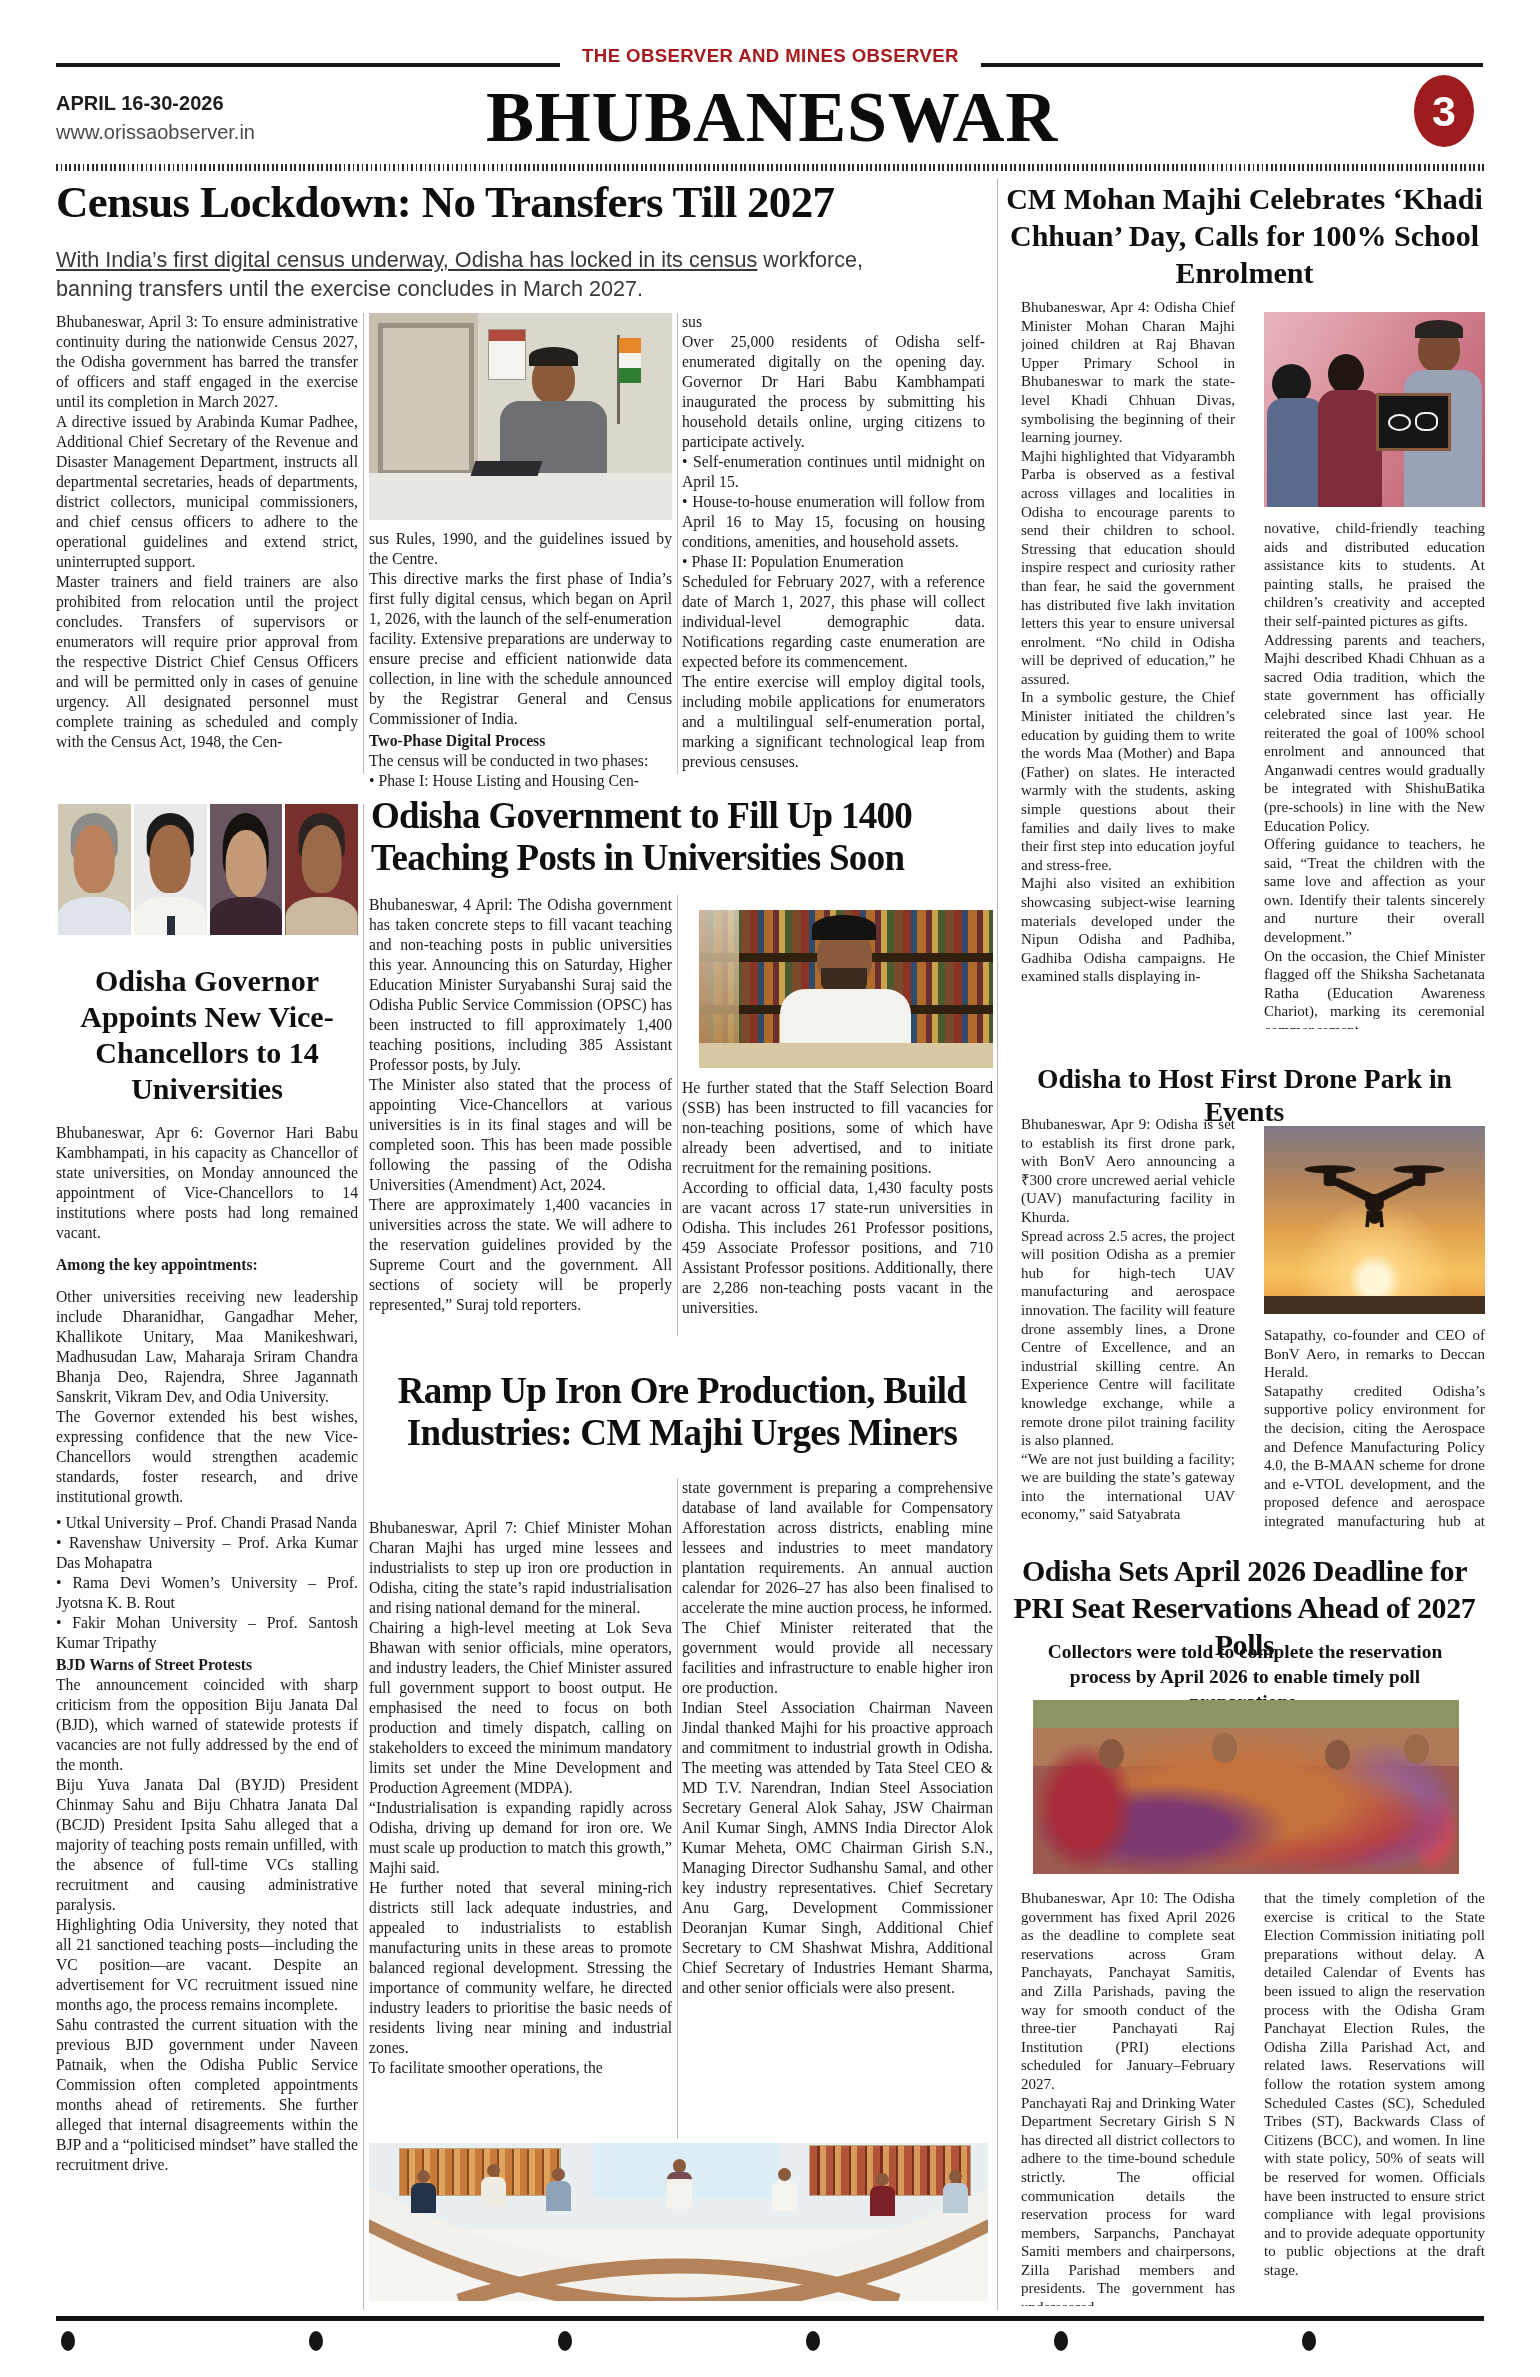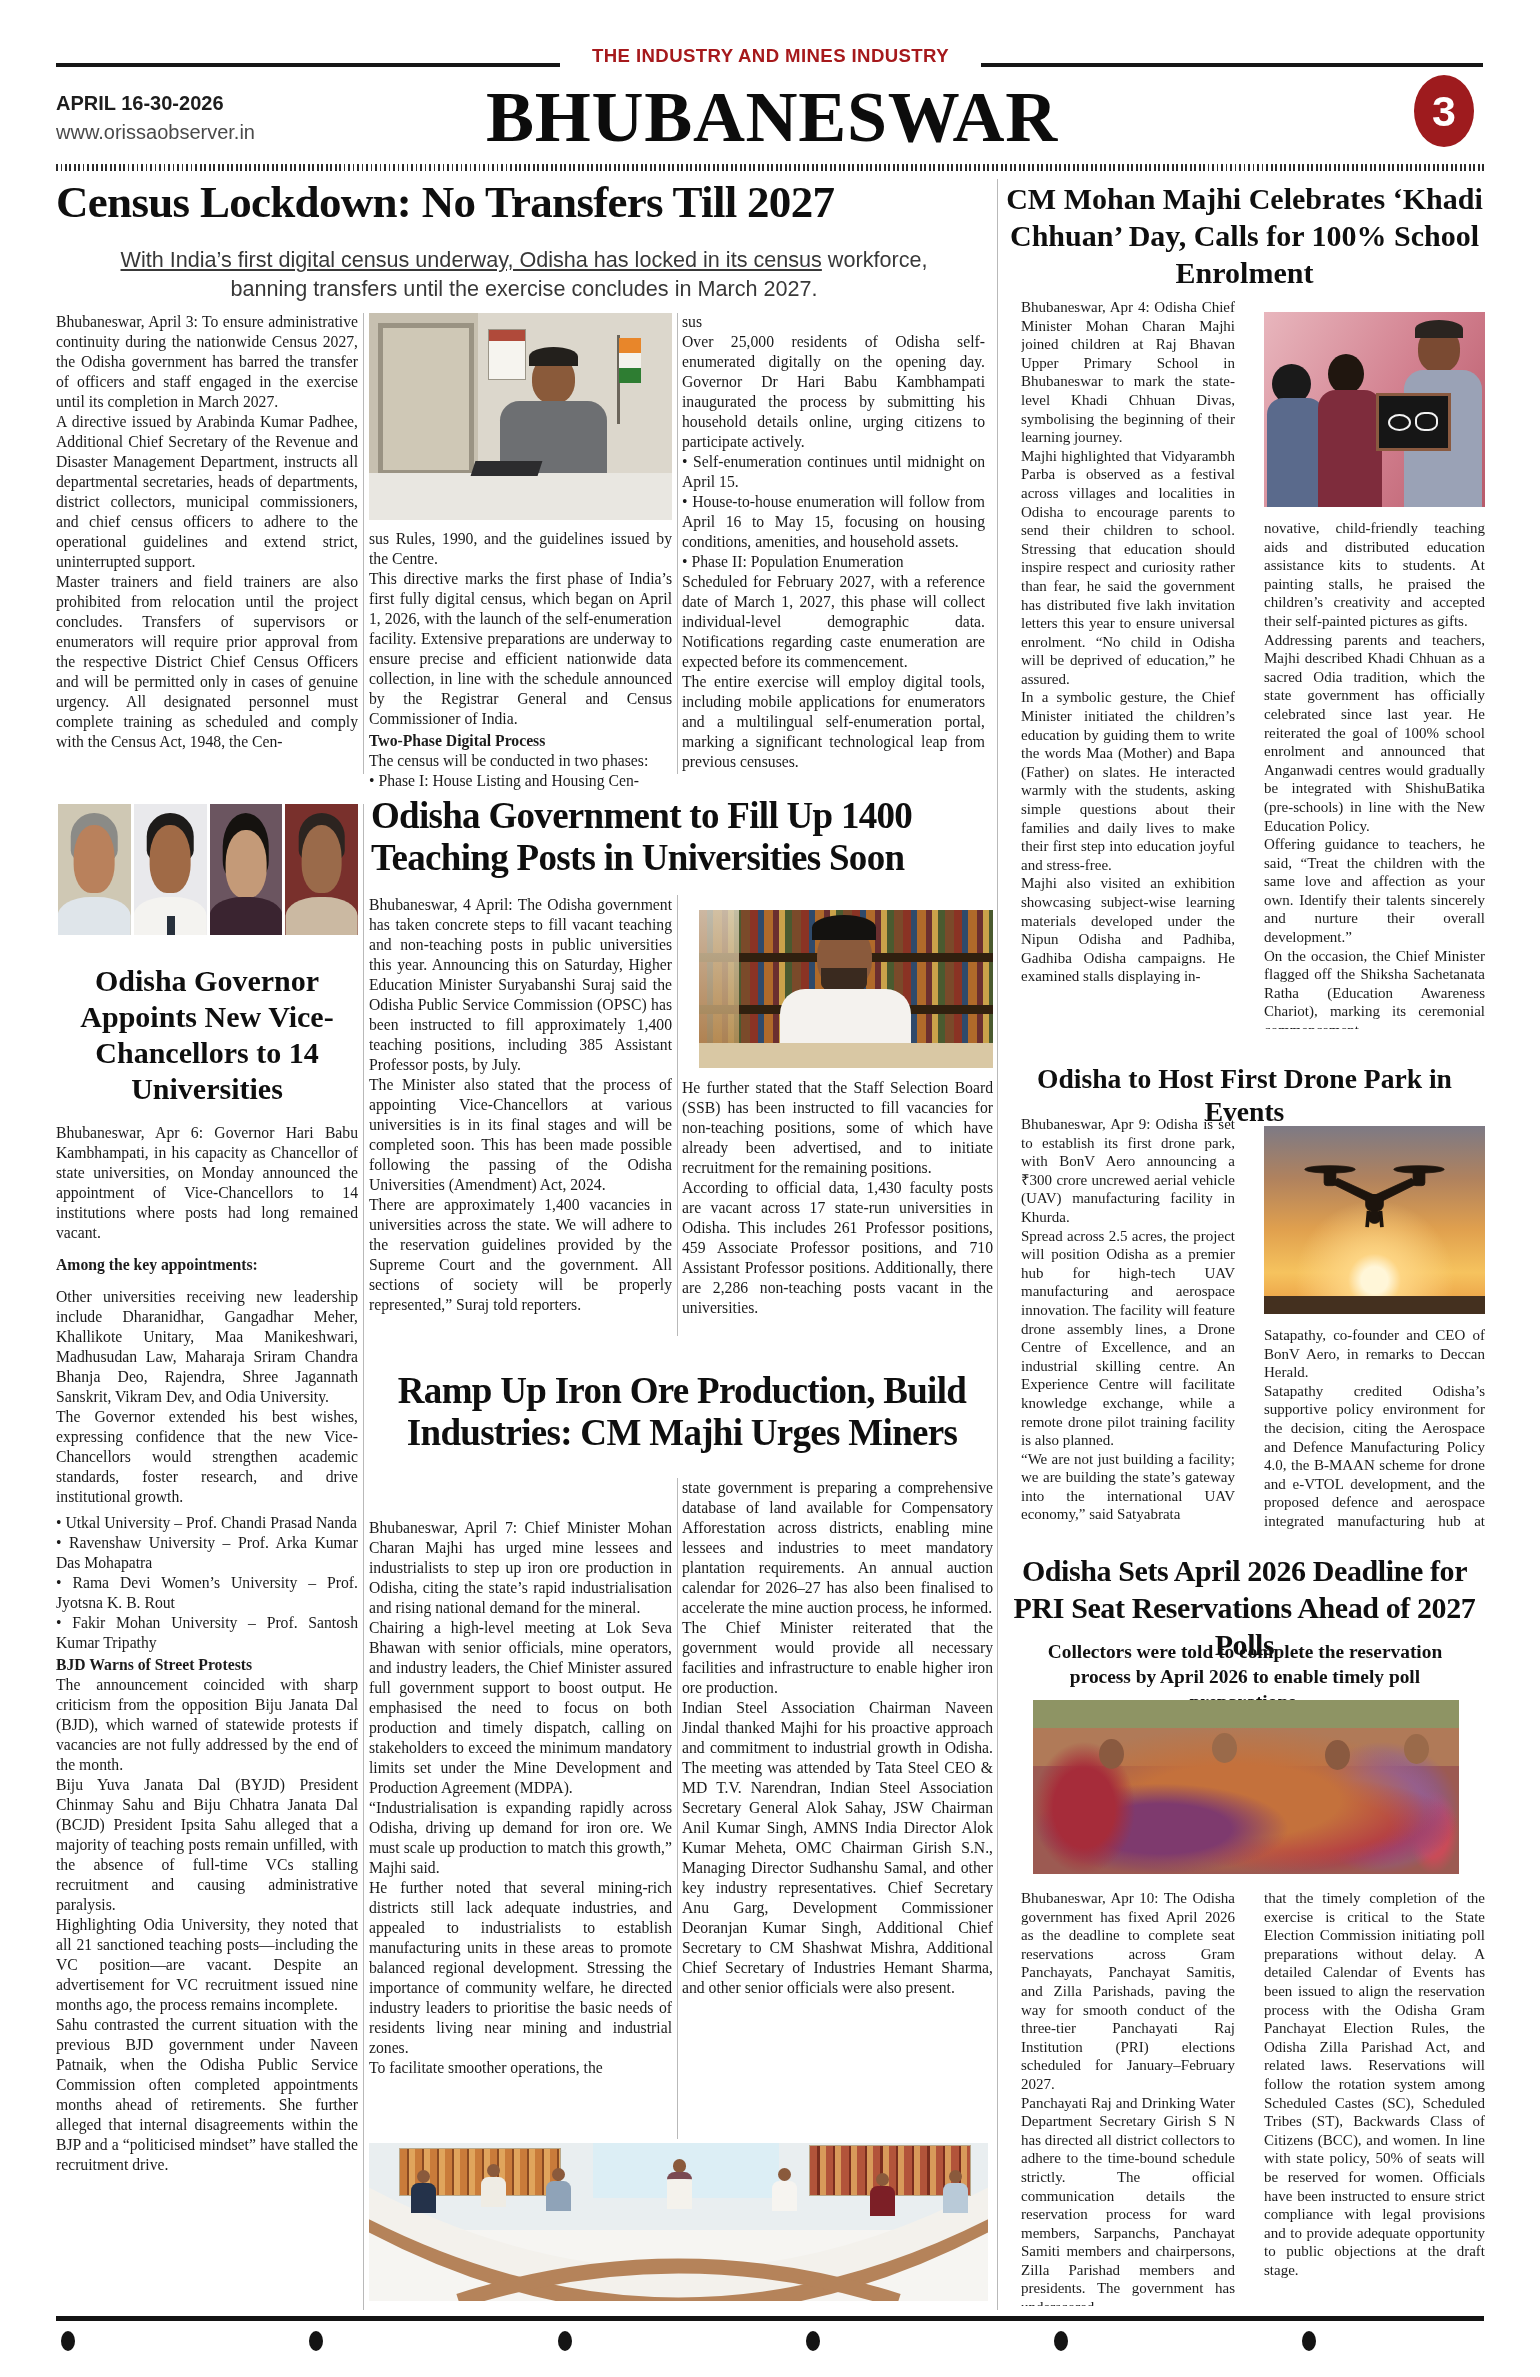--- a/index.html
+++ b/index.html
@@ -34,37 +34,37 @@
   .fig .ft{position:absolute;left:0;top:12.7px;width:25px;height:30px;border-radius:7.5px 7.5px 0 0;}
   .dot{position:absolute;width:14px;height:20px;border-radius:50%;background:#141414;}
 </style>
 </head>
 <body>
 
 <div class="page">
 
   <div class="abs" style="left:56px;top:63px;width:504px;height:3.7px;background:#161616;"></div>
   <div class="abs" style="left:981px;top:63px;width:502px;height:3.7px;background:#161616;"></div>
-  <div class="abs san center" style="left:568px;top:45px;width:405px;font-weight:700;font-size:18.6px;letter-spacing:0.4px;color:#a6191c;">THE INDUSTRY AND MINES INDUSTRY</div>
+  <div class="abs san center" style="left:568px;top:45px;width:405px;font-weight:700;font-size:18.6px;letter-spacing:0.4px;color:#a6191c;">THE OBSERVER AND MINES OBSERVER</div>
 
   <div class="abs san" style="left:56px;top:92px;font-weight:700;font-size:20px;color:#1d1d1d;">APRIL 16-30-2026</div>
   <div class="abs san" style="left:56px;top:121px;font-size:20px;color:#4a4a4a;">www.orissaobserver.in</div>
 
   <div class="abs ser center" style="left:388px;top:78px;width:768px;font-weight:700;font-size:72px;line-height:78px;color:#0c0c0c;letter-spacing:0.7px;">BHUBANESWAR</div>
 
   <div class="abs center" style="left:1414px;top:75px;width:60px;height:72px;border-radius:50%;background:#9e1b1e;">
     <span class="san" style="display:block;color:#ffffff;font-weight:700;font-size:43px;line-height:72px;">3</span>
   </div>
 
   <div class="abs microdash" style="left:56px;top:164px;width:1428px;height:6.7px;"></div>
 
   <div class="abs vrule" style="left:997px;top:179px;height:2131px;"></div>
 
   <div class="abs hl" style="left:56px;top:176px;width:936px;font-size:45px;line-height:52px;letter-spacing:-0.7px;">Census Lockdown: No Transfers Till 2027</div>
-  <div class="abs san" style="left:56px;top:245px;width:936px;font-size:21.6px;line-height:29px;color:#383838;text-align:center;"><span class="u">With India’s first digital census underway, Odisha has locked in its census</span><span> workforce,</span><br><span>banning transfers until the exercise concludes in March 2027.</span></div>
+  <div class="abs san" style="left:56px;top:245px;width:936px;font-size:21.6px;line-height:29px;color:#383838;"><span class="u">With India’s first digital census underway, Odisha has locked in its census</span><span> workforce,</span><br><span>banning transfers until the exercise concludes in March 2027.</span></div>
 
   <div class="abs body" style="left:56px;top:312px;width:302px;height:464px;">Bhubaneswar, April 3: To ensure administrative continuity during the nationwide Census 2027, the Odisha government has barred the transfer of officers and staff engaged in the exercise until its completion in March 2027.
 A directive issued by Arabinda Kumar Padhee, Additional Chief Secretary of the Revenue and Disaster Management Department, instructs all departmental secretaries, heads of departments, district collectors, municipal commissioners, and chief census officers to adhere to the operational guidelines and extend strict, uninterrupted support.
 Master trainers and field trainers are also prohibited from relocation until the project concludes. Transfers of supervisors or enumerators will require prior approval from the respective District Chief Census Officers and will be permitted only in cases of genuine urgency. All designated personnel must complete training as scheduled and comply with the Census Act, 1948, the Cen-</div>
 
   <div class="abs photo" style="left:369px;top:313px;width:303px;height:207px;background:linear-gradient(90deg,#c7c0b0 0 36%,#dcd7cc 36%);">
     <div class="abs" style="left:9px;top:10.4px;width:86px;height:142px;border:5.2px solid #9a9383;background:#cfc8b6;"></div>
     <div class="abs" style="left:119px;top:16.4px;width:36px;height:49px;background:#f6f4ef;border:0.7px solid #9b9588;">
       <div style="height:10.4px;background:#b04a3a;"></div>
     </div>

